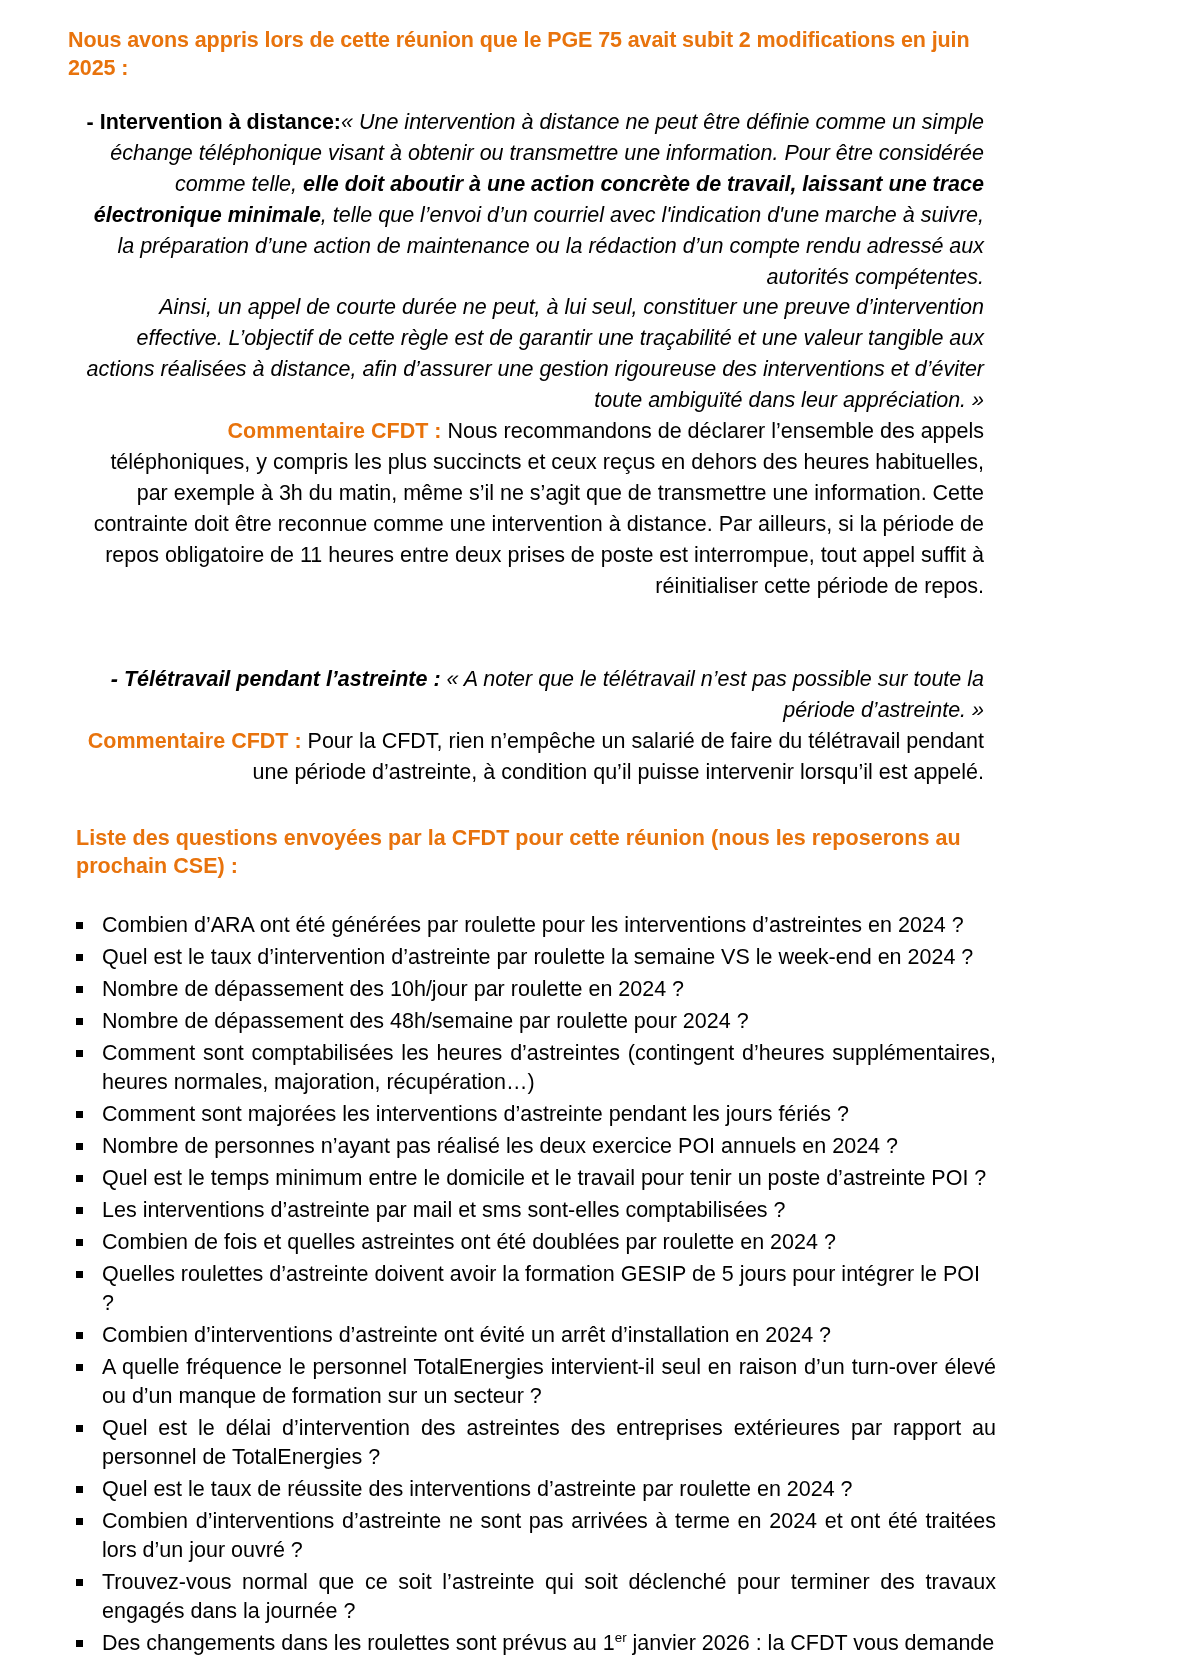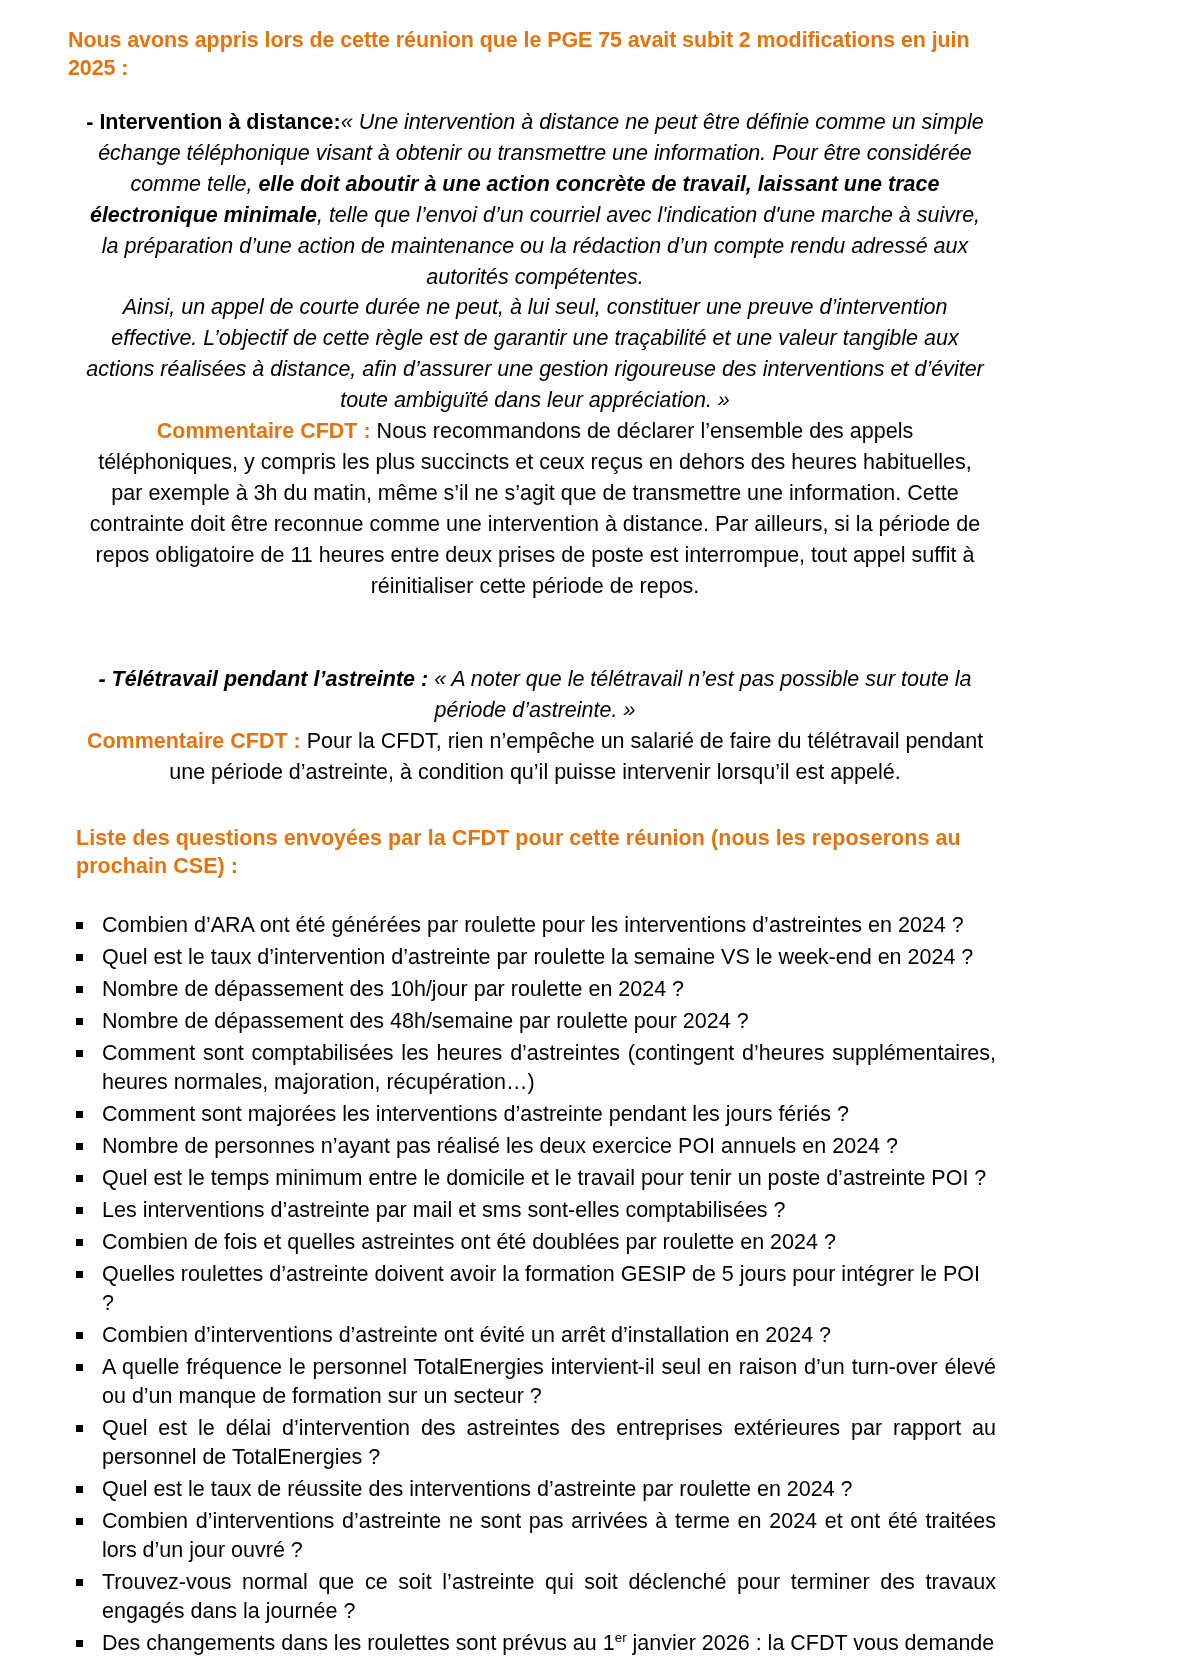--- a/index.html
+++ b/index.html
@@ -41,21 +41,21 @@
     letter-spacing: 0.05px;
   }
   .heading-2 .line2 {
     display: block;
     text-align: left;
   }
   .body-block {
     font-size: 21.5px;
     line-height: 1.44;
     margin: 12px;
-    text-align: center;
+    text-align: right;
   }
   .para {
     margin: 0;
     padding: 0;
   }
   .it { font-style: italic; }
   .bd { font-weight: bold; }
   .bdit { font-weight: bold; font-style: italic; }
 
   .indent-block {

